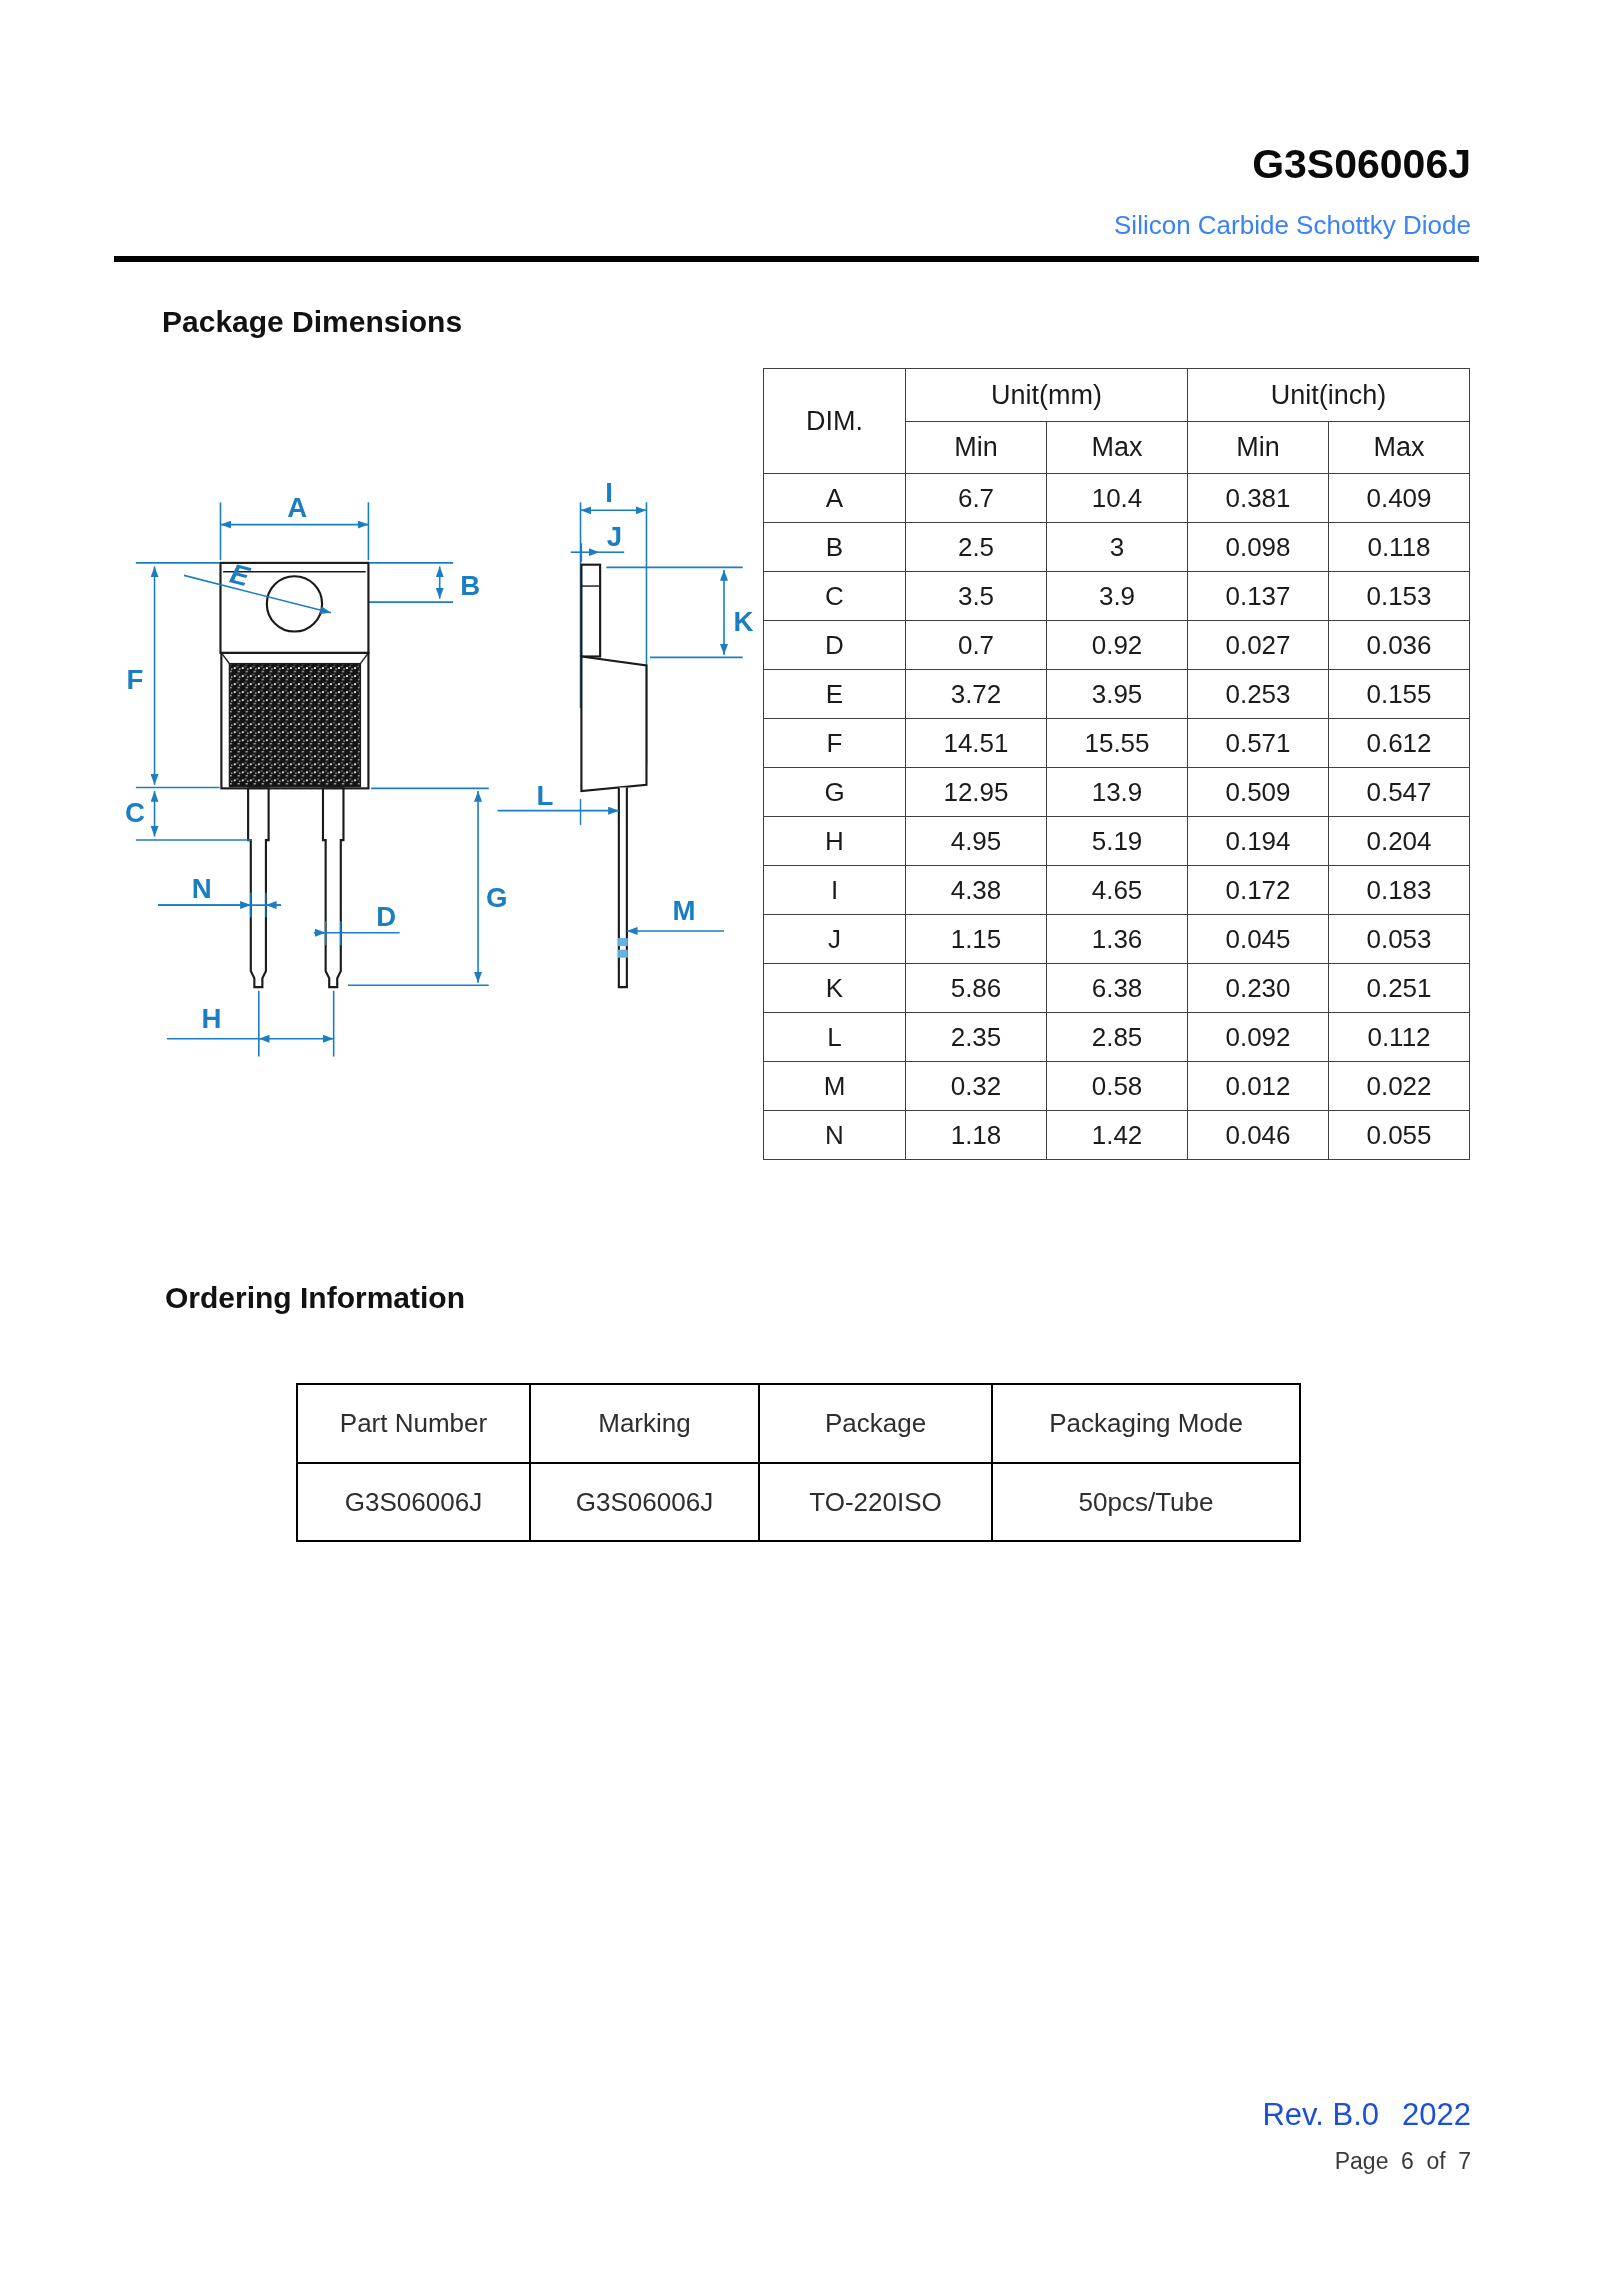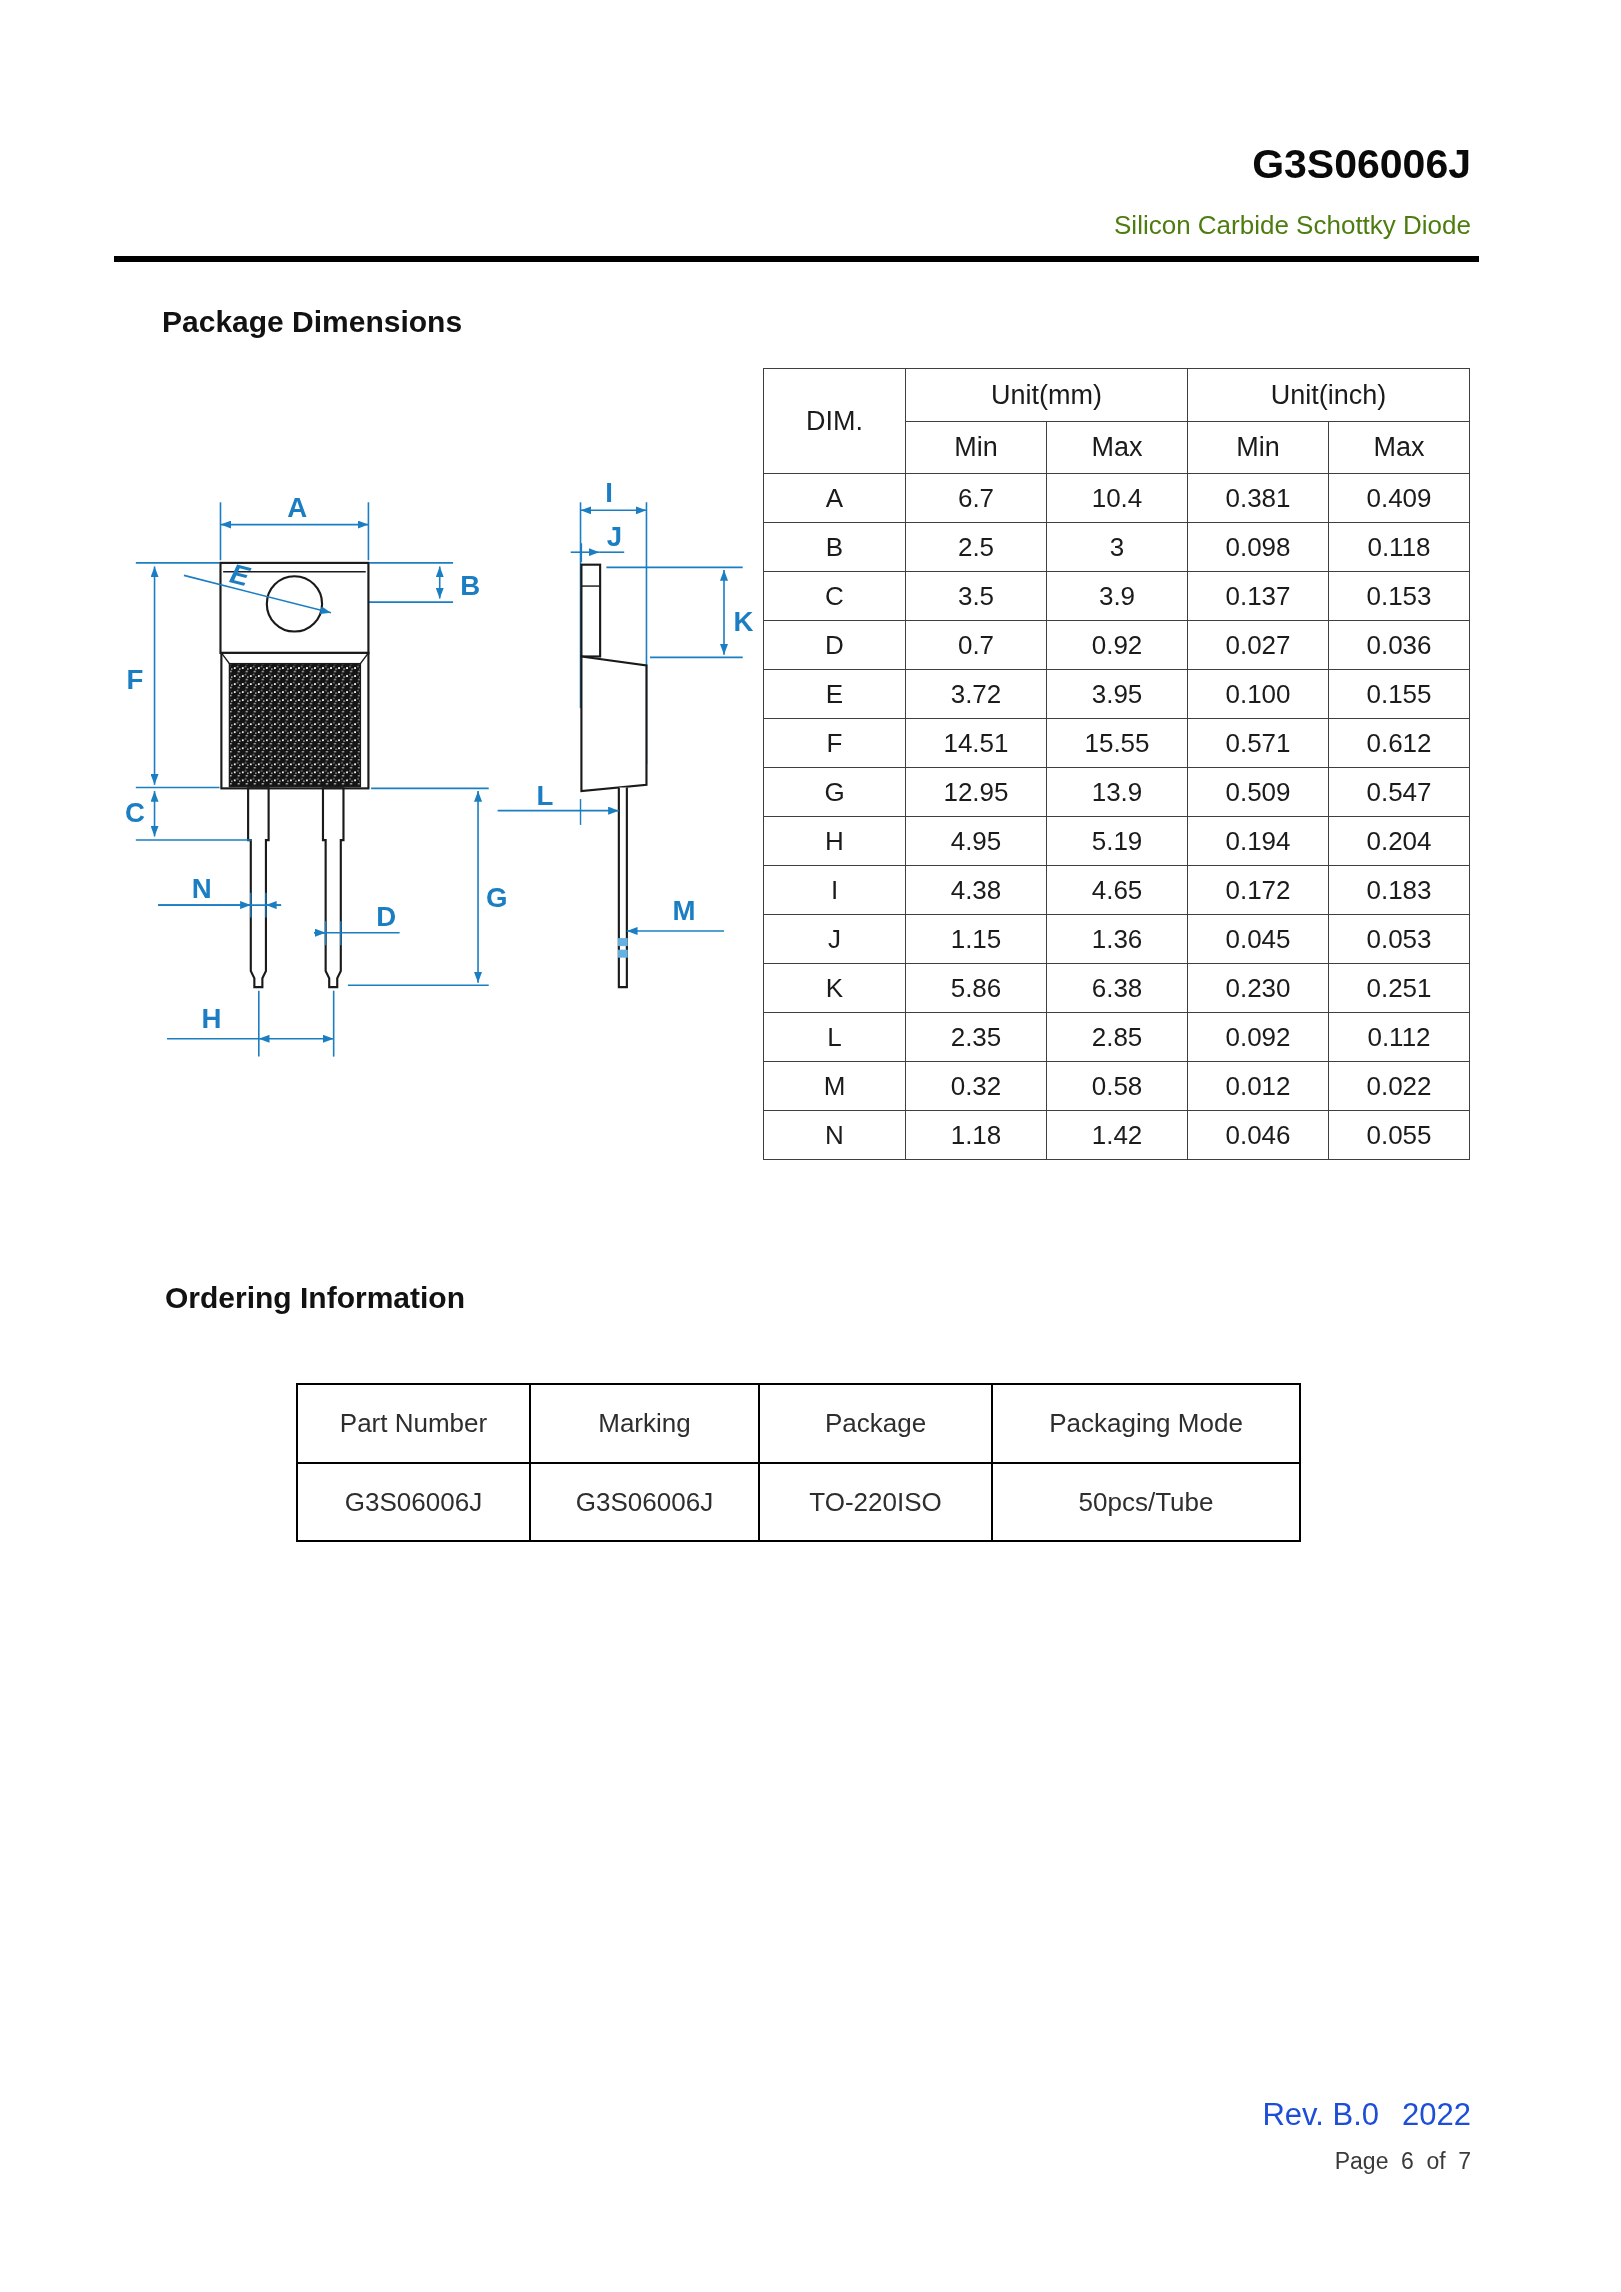--- a/index.html
+++ b/index.html
@@ -10,21 +10,21 @@
     font-family:"Liberation Sans",sans-serif;
     overflow:hidden;
   }
   .doc-title{
     position:absolute; right:151px; top:141px;
     font-size:41px; font-weight:bold; color:#0a0a0a;
     letter-spacing:0px;
   }
   .doc-subtitle{
     position:absolute; right:151px; top:210px;
-    font-size:26px; color:#4d7c0f; font-weight:normal;
+    font-size:26px; color:#3b82f6; font-weight:normal;
   }
   .header-rule{
     position:absolute; left:114px; top:256px;
     width:1365px; height:6.2px; background:#000;
   }
   .section-heading{
     position:absolute;
     font-size:30px; font-weight:bold; color:#121212;
   }
   .heading-pkg{ left:162px; top:305px; }
@@ -245,21 +245,21 @@
           <td>D</td>
           <td>0.7</td>
           <td>0.92</td>
           <td>0.027</td>
           <td>0.036</td>
         </tr>
         <tr>
           <td>E</td>
           <td>3.72</td>
           <td>3.95</td>
-          <td>0.100</td>
+          <td>0.253</td>
           <td>0.155</td>
         </tr>
         <tr>
           <td>F</td>
           <td>14.51</td>
           <td>15.55</td>
           <td>0.571</td>
           <td>0.612</td>
         </tr>
         <tr>

